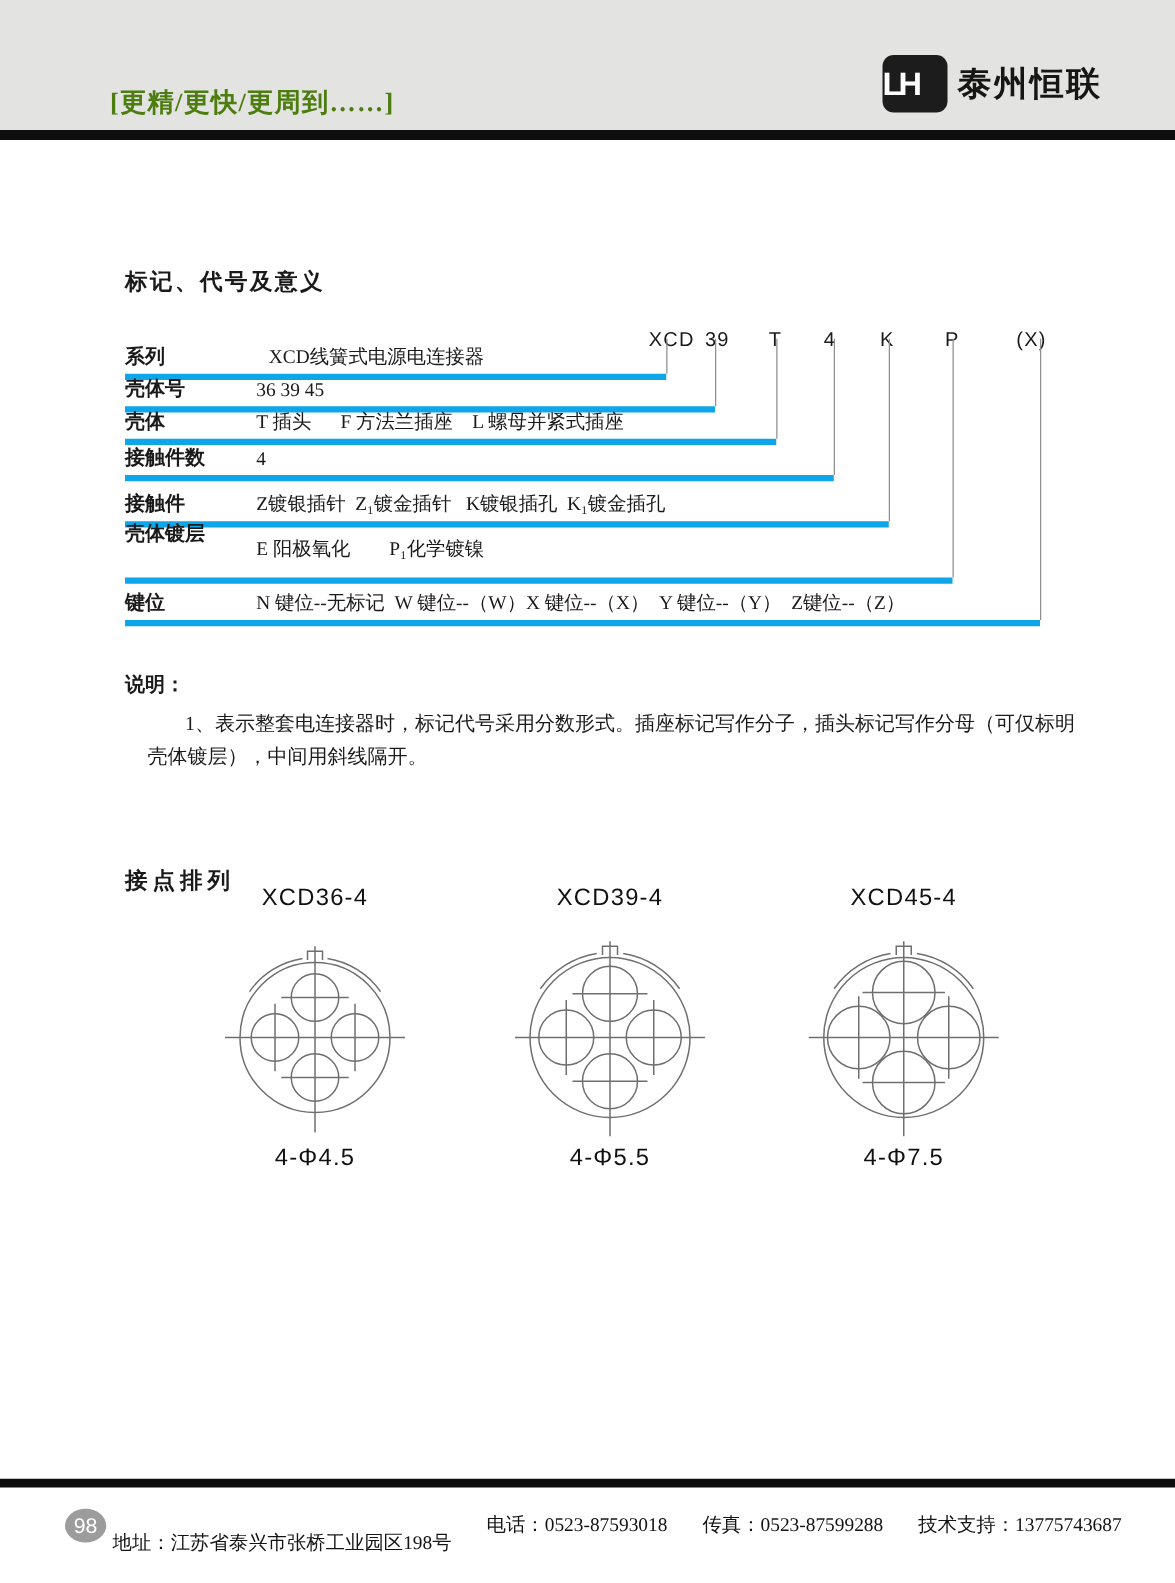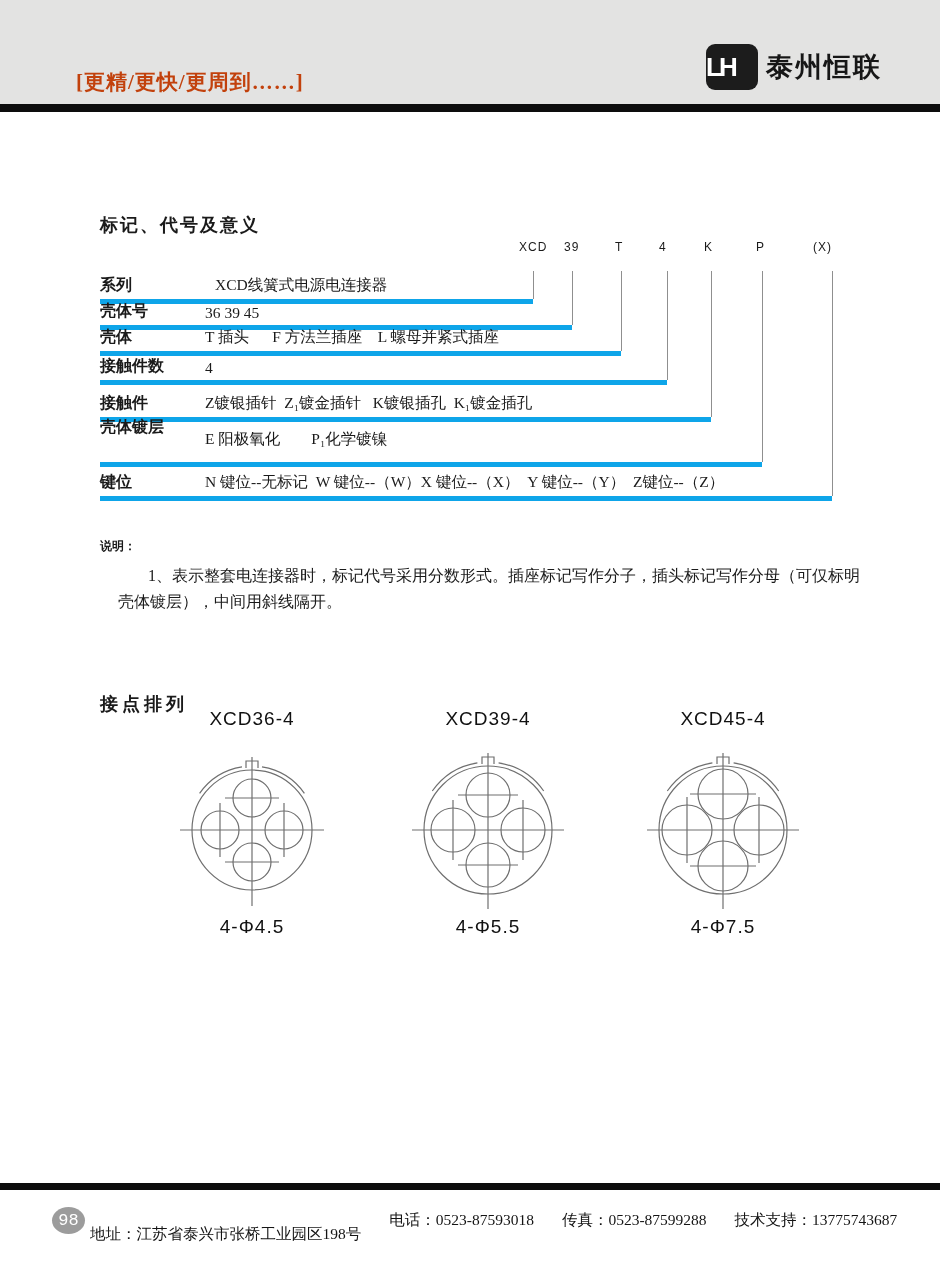--- a/index.html
+++ b/index.html
@@ -3,49 +3,49 @@
 <meta charset="utf-8">
 <style>
   html,body{margin:0;padding:0;}
   body{
     width:940px;height:1266px;position:relative;background:#ffffff;
     font-family:"Liberation Serif","DejaVu Serif",serif;color:#1a1a1a;
     overflow:hidden;
   }
   
   .header{position:absolute;top:0;left:0;width:940px;height:104px;background:#e3e3e2;}
-  .tagline{position:absolute;left:76px;bottom:8px;font-size:21px;font-weight:bold;letter-spacing:1px;color:#c2410c;}
+  .tagline{position:absolute;left:88px;bottom:8px;font-size:21px;font-weight:bold;letter-spacing:1px;color:#4d7c0f;}
   .brand{position:absolute;right:58px;top:44px;display:flex;align-items:center;gap:8px;}
   .logo-box{width:52px;height:46px;background:#1c1c1c;border-radius:9px;display:flex;align-items:center;}
   .logo-box span{color:#ffffff;font-family:"Liberation Sans",sans-serif;font-weight:bold;font-size:26px;letter-spacing:-3px;}
   .brand-name{font-family:"Liberation Sans",sans-serif;font-weight:900;font-size:27px;letter-spacing:2px;color:#161616;}
   .topbar{position:absolute;top:104px;left:0;width:940px;height:8px;background:#0d0d0d;}
   
   .section-title{position:absolute;left:100px;top:213px;font-size:18px;font-weight:bold;letter-spacing:2px;font-family:"Liberation Sans",sans-serif;}
-  .code-part{position:absolute;top:240px;font-family:"Liberation Sans",sans-serif;font-size:12px;letter-spacing:1px;color:#1a1a1a;}
+  .code-part{position:absolute;top:264px;font-family:"Liberation Sans",sans-serif;font-size:16px;letter-spacing:1px;color:#1a1a1a;}
   .mrow{position:absolute;left:100px;border-bottom:5px solid #0ea5e9;}
   .mrow .lbl{position:absolute;left:0;bottom:3px;font-size:16px;font-weight:600;white-space:pre;}
   .mrow .val{position:absolute;bottom:3px;font-size:15.5px;white-space:pre;}
   .mrow .val2{position:absolute;left:105px;font-size:15.5px;white-space:pre;}
   .conn{position:absolute;width:0;border-left:1px solid #8f8f8f;}
   
   .notes{position:absolute;left:100px;top:538px;width:772px;}
-  .notes-heading{font-size:12px;font-weight:600;margin-bottom:8px;}
+  .notes-heading{font-size:16px;font-weight:600;margin-bottom:8px;}
   .notes p{margin:0 0 8px 0;padding-left:18px;text-indent:30px;font-size:16px;line-height:26px;}
   
   .contacts-heading{position:absolute;left:100px;top:692px;font-size:18px;letter-spacing:4px;font-weight:600;}
   .figure{position:absolute;top:708px;width:196px;text-align:center;}
   .fig-title{font-family:"Liberation Sans",sans-serif;font-size:19px;letter-spacing:1px;height:24px;color:#111;}
   .fig-caption{font-family:"Liberation Sans",sans-serif;font-size:19px;letter-spacing:1px;margin-top:-6px;color:#111;}
   .figure svg{display:block;margin:0 auto;}
   
   .botbar{position:absolute;top:1183px;left:0;width:940px;height:7px;background:#0d0d0d;}
   .footer{position:absolute;top:1196px;left:52px;width:860px;display:flex;align-items:center;gap:0;}
   .page-badge{width:33px;height:27px;border-radius:50%;background:#9c9c9c;color:#ffffff;
-    display:flex;align-items:center;justify-content:center;font-size:17px;font-family:Liberation Mono, monospace;flex:0 0 auto;text-align:right;}
+    display:flex;align-items:center;justify-content:center;font-size:17px;font-family:Liberation Sans, sans-serif;flex:0 0 auto;text-align:right;}
   .footer .item{font-size:15.5px;white-space:nowrap;color:#141414;}
   .footer .addr{margin-left:5px;margin-top:28px;}
   .footer .gap{margin-left:28px;}
 </style>
 </head>
 <body>
 
 <div class="header">
   <div class="tagline">[更精/更快/更周到……]</div>
   <div class="brand">

